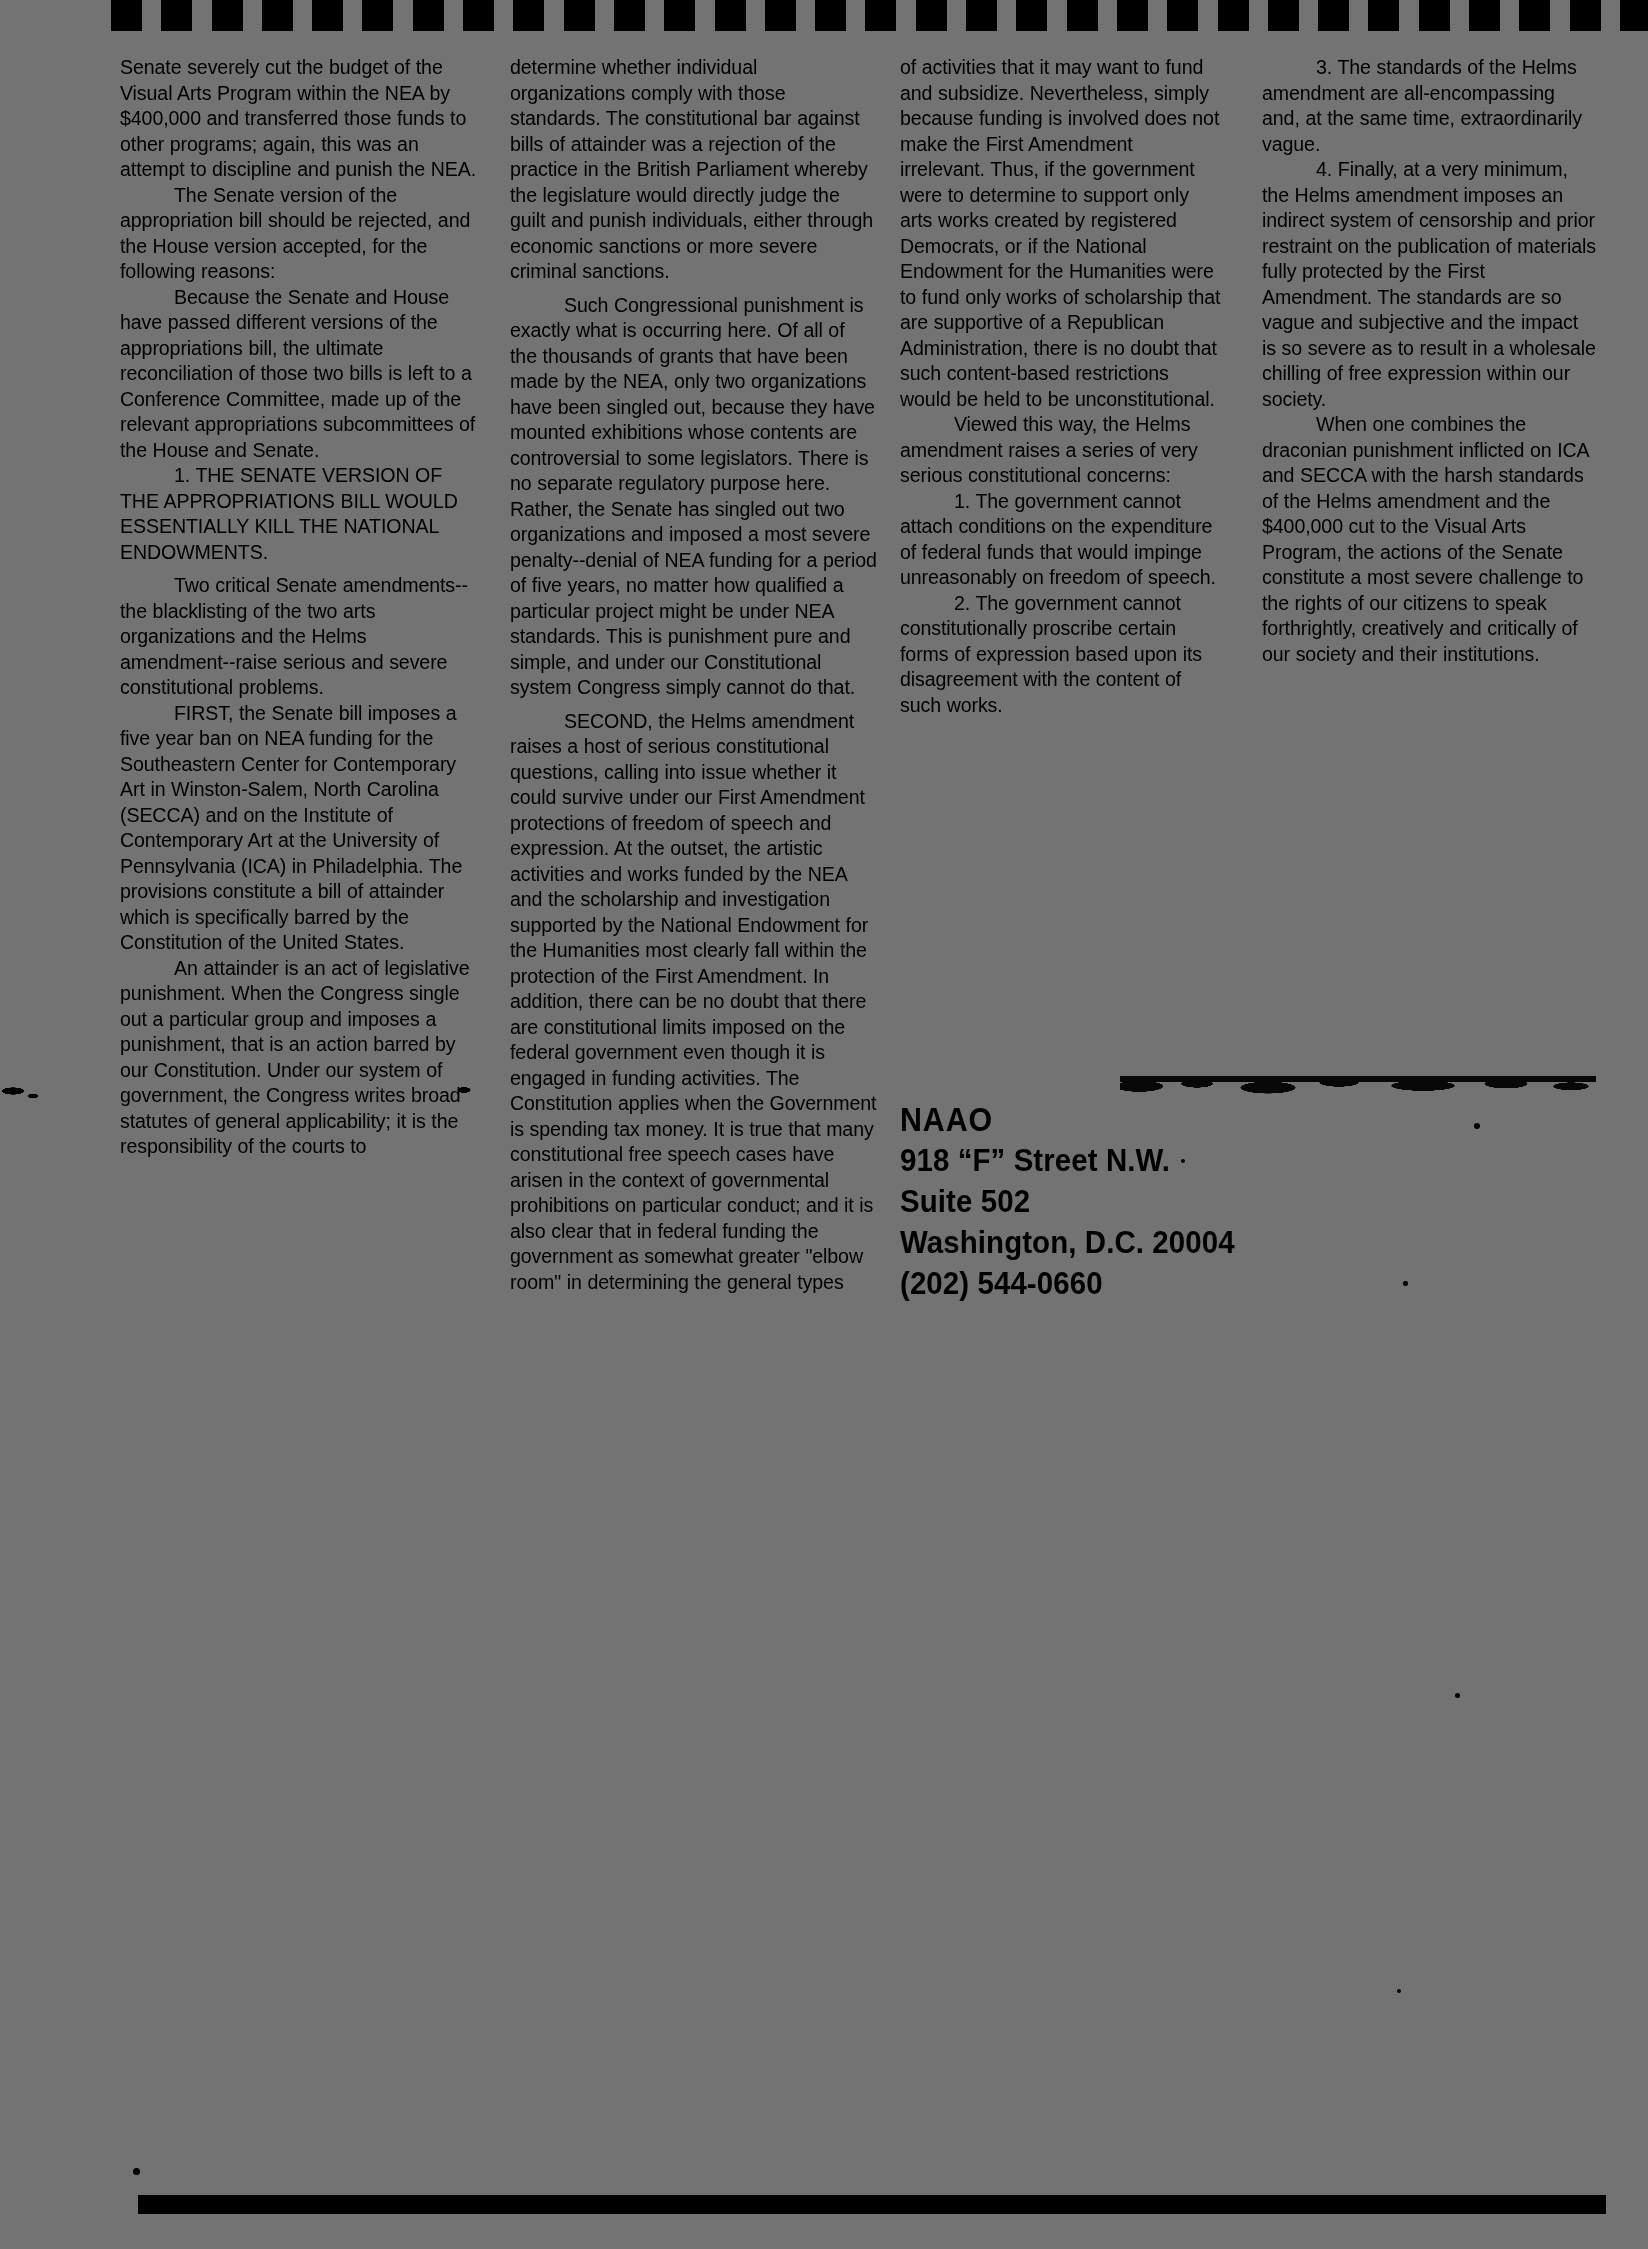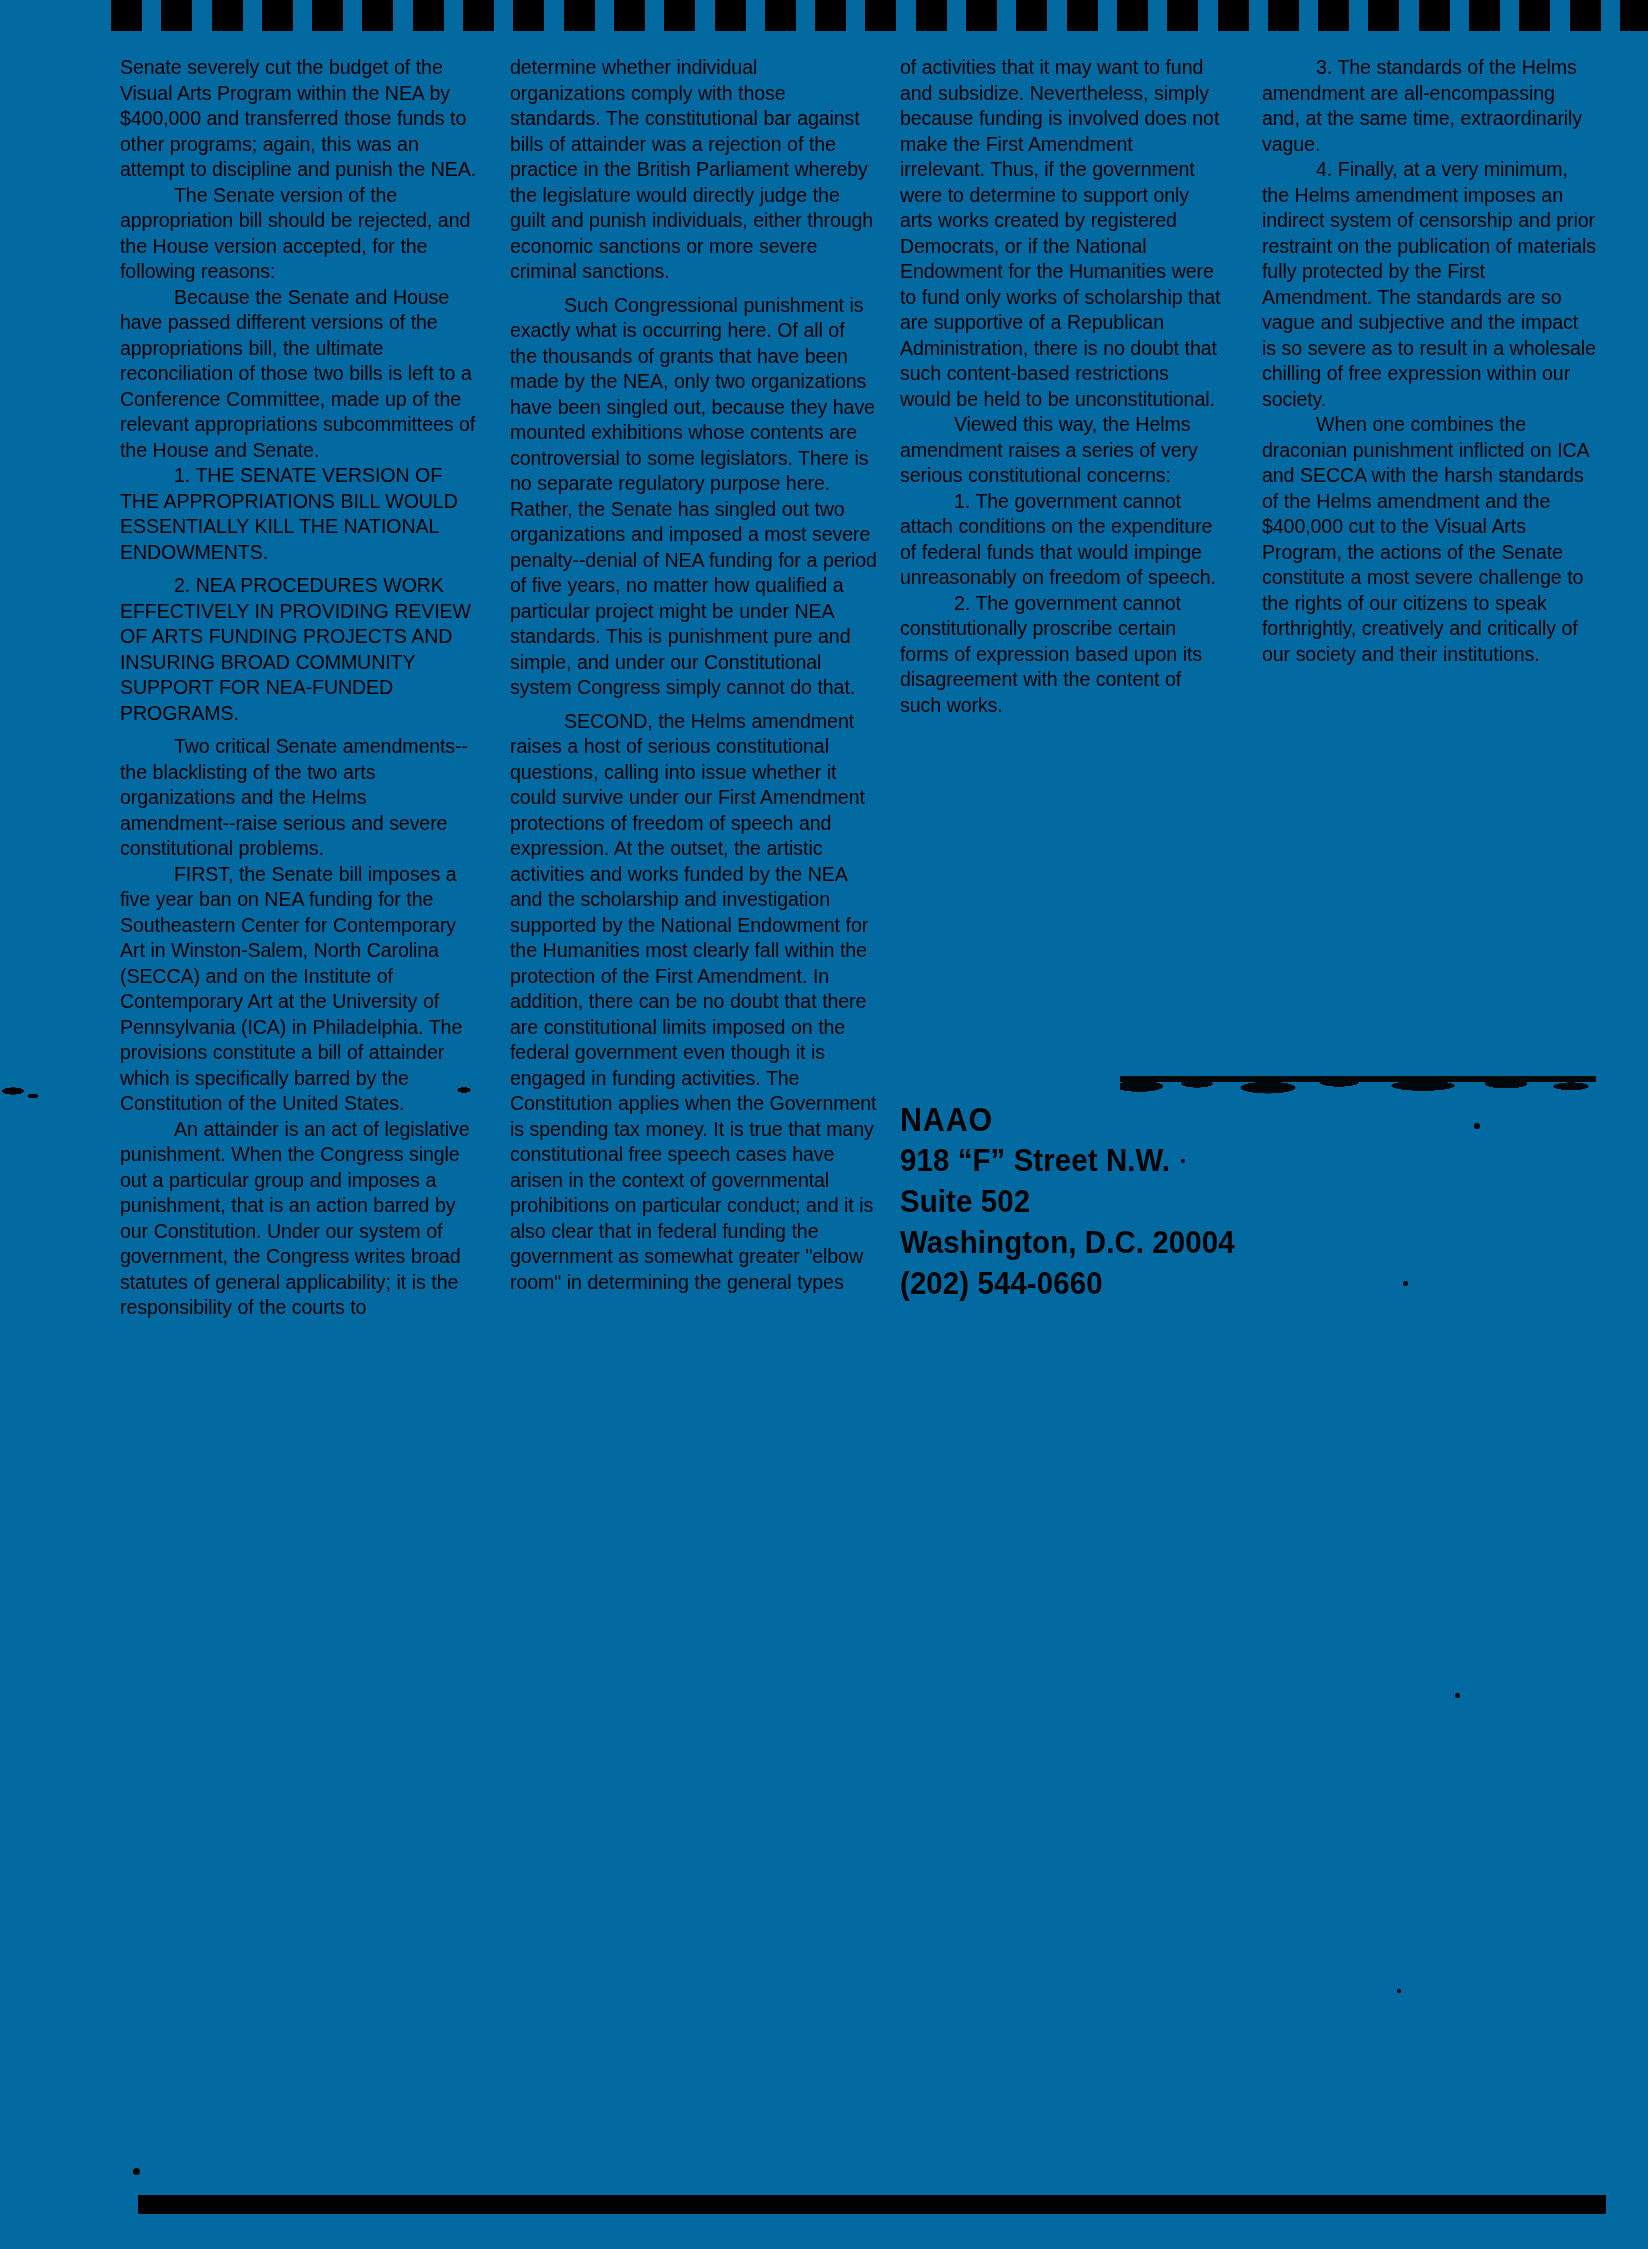--- a/index.html
+++ b/index.html
@@ -8,21 +8,21 @@
     background: #ffffff;
   }
   body {
     font-family: "Liberation Sans", sans-serif;
     color: #000000;
   }
   #page {
     position: relative;
     width: 1648px;
     height: 2250px;
-    background: #0369a1;
+    background: #737373;
     overflow: hidden;
   }
 
   
   #top-bar {
     position: absolute;
     left: 0;
     top: 0;
     width: 1648px;
     height: 49px;
@@ -195,21 +195,20 @@
       <div class="sprocket"></div>
       <div class="sprocket"></div>
     </div>
 
   <div id="columns">
     <div class="col" id="col1">
         <p class="p noindent">Senate severely cut the budget of the Visual Arts Program within the NEA by $400,000 and transferred those funds to other programs; again, this was an attempt to discipline and punish the NEA.</p>
         <p class="p">The Senate version of the appropriation bill should be rejected, and the House version accepted, for the following reasons:</p>
         <p class="p">Because the Senate and House have passed different versions of the appropriations bill, the ultimate reconciliation of those two bills is left to a Conference Committee, made up of the relevant appropriations subcommittees of the House and Senate.</p>
         <p class="p italic">1.  THE SENATE VERSION OF THE APPROPRIATIONS BILL WOULD ESSENTIALLY KILL THE NATIONAL ENDOWMENTS.</p>
-        <p class="p italic gap">2.  NEA PROCEDURES WORK EFFECTIVELY IN PROVIDING REVIEW OF ARTS FUNDING PROJECTS AND INSURING BROAD COMMUNITY SUPPORT FOR NEA-FUNDED PROGRAMS.</p>
         <p class="p gap">Two critical Senate amendments--the blacklisting of the two arts organizations and the Helms amendment--raise serious and severe constitutional problems.</p>
         <p class="p">FIRST, the Senate bill imposes a five year ban on NEA funding for the Southeastern Center for Contemporary Art in Winston-Salem, North Carolina (SECCA) and on the Institute of Contemporary Art at the University of Pennsylvania (ICA) in Philadelphia.  The provisions constitute a bill of attainder which is specifically barred by the Constitution of the United States.</p>
         <p class="p">An attainder is an act of legislative punishment.  When the Congress single out a particular group and imposes a punishment, that is an action barred by our Constitution.  Under our system of government, the Congress writes broad statutes of general applicability; it is the responsibility of the courts to</p>
       </div>
     <div class="col" id="col2">
         <p class="p noindent">determine whether individual organizations comply with those standards.  The constitutional bar against bills of attainder was a rejection of the practice in the British Parliament whereby the legislature would directly judge the guilt and punish individuals, either through economic sanctions or more severe criminal sanctions.</p>
         <p class="p gap">Such Congressional punishment is exactly what is occurring here.  Of all of the thousands of grants that have been made by the NEA, only two organizations have been singled out, because they have mounted exhibitions whose contents are controversial to some legislators.  There is no separate regulatory purpose here.  Rather, the Senate has singled out two organizations and imposed a most severe penalty--denial of NEA funding for a period of five years, no matter how qualified a particular project might be under NEA standards.  This is punishment pure and simple, and under our Constitutional system Congress simply cannot do that.</p>
         <p class="p gap">SECOND, the Helms amendment raises a host of serious constitutional questions, calling into issue whether it could survive under our First Amendment protections of freedom of speech and expression.  At the outset, the artistic activities and works funded by the NEA and the scholarship and investigation supported by the National Endowment for the Humanities most clearly fall within the protection of the First Amendment.  In addition, there can be no doubt that there are constitutional limits imposed on the federal government even though it is engaged in funding activities.  The Constitution applies when the Government is spending tax money.  It is true that many constitutional free speech cases have arisen in the context of governmental prohibitions on particular conduct; and it is also clear that in federal funding the government as somewhat greater "elbow room" in determining the general types</p>
       </div>
     <div class="col" id="col3">

